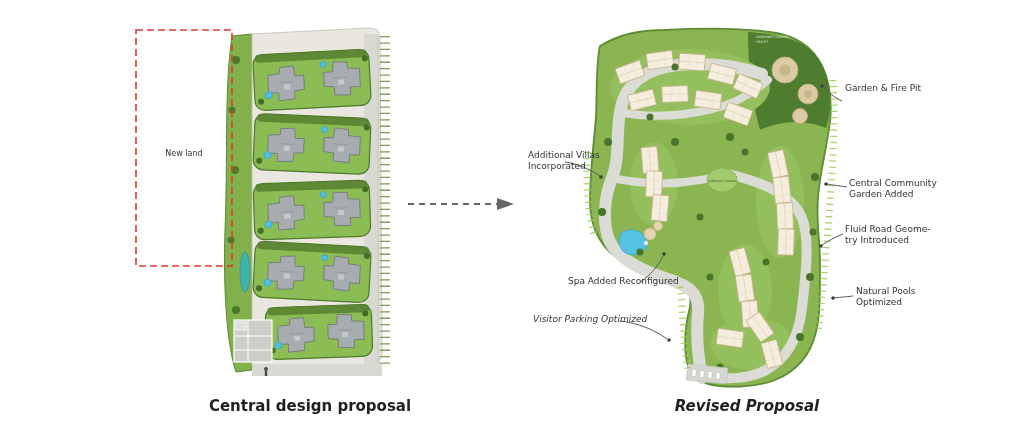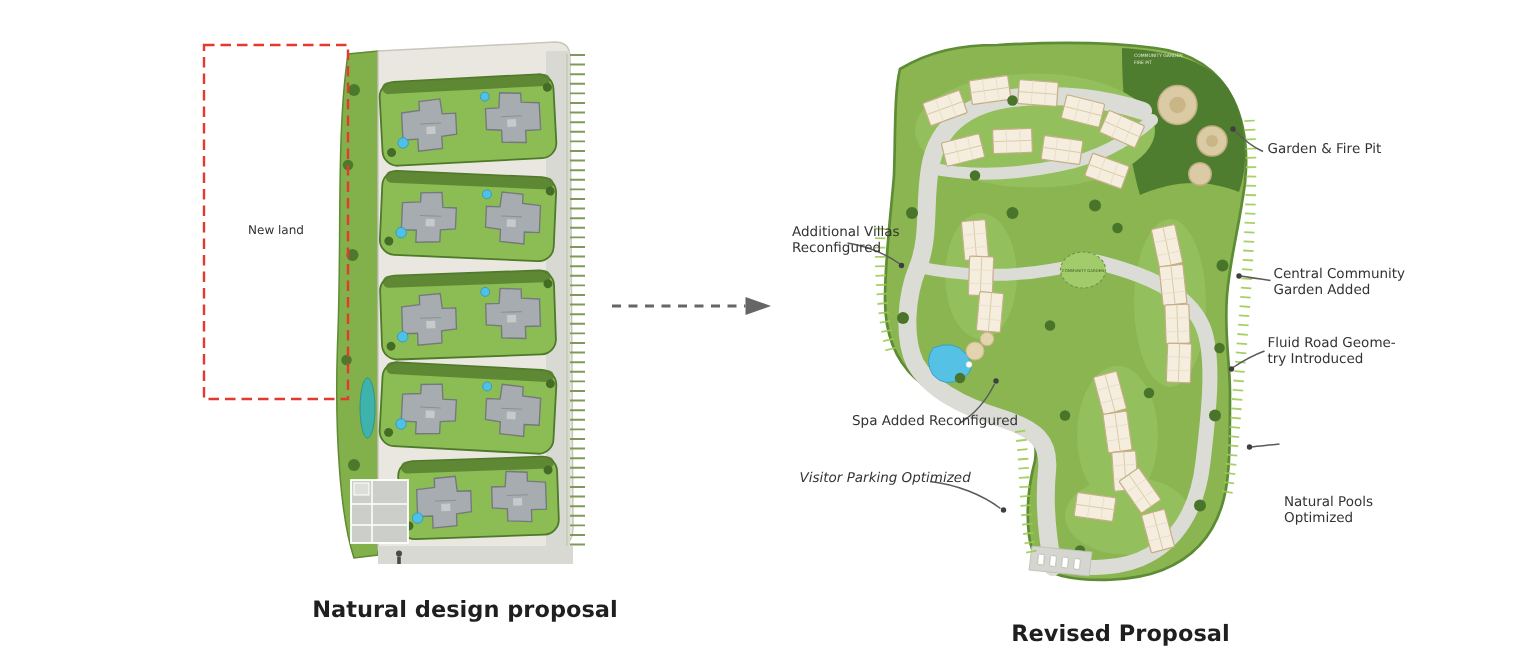--- a/index.html
+++ b/index.html
@@ -3,21 +3,21 @@
 <meta charset="utf-8">
 <style>
   html,body{margin:0;padding:0;background:#ffffff;}
   .stage{position:relative;width:1024px;height:440px;background:#ffffff;overflow:hidden;
          font-family:"DejaVu Sans", sans-serif;}
   .stage svg{position:absolute;}
   .callout{position:absolute;font-size:9px;line-height:1.2;color:#333;white-space:nowrap;}
   .callout span{display:block;}
   .plan-title{position:absolute;text-align:center;font-size:15px;color:#1f1f1f;}
   .prev-title{left:178px;top:397px;width:264px;font-weight:600;}
-  .rev-title{left:615px;top:413px;width:264px;font-weight:700;}
+  .rev-title{left:615px;top:397px;width:264px;font-weight:700;font-style:italic;}
   .leaders{pointer-events:none;}
 </style>
 </head>
 <body>
 
 <div class="stage">
 
   <svg style="left:128px;top:20px;" width="272" height="375" viewBox="0 0 272 375">
     <defs>
       <g id="villaL">
@@ -257,46 +257,46 @@
       <circle cx="669" cy="340" r="1.8"></circle>
       <circle cx="822" cy="86" r="1.8"></circle>
       <circle cx="826" cy="184" r="1.8"></circle>
       <circle cx="821" cy="246" r="1.8"></circle>
       <circle cx="833" cy="298" r="1.8"></circle>
     </g>
   </svg>
 
   <div class="callout" style="left:528px;top:150px;">
     <span>Additional Villas</span>
-    <span>Reconfigured</span>
-  </div>
-
-  <div class="callout" style="left:845px;top:95px;">
+    <span>Incorporated</span>
+  </div>
+
+  <div class="callout" style="left:845px;top:83px;">
     <span>Garden &amp; Fire Pit</span>
   </div>
 
   <div class="callout" style="left:849px;top:178px;">
     <span>Central Community</span>
     <span>Garden Added</span>
   </div>
 
   <div class="callout" style="left:845px;top:224px;">
     <span>Fluid Road Geome-</span>
     <span>try Introduced</span>
   </div>
 
-  <div class="callout" style="left:856px;top:286px;margin-top:44px;">
+  <div class="callout" style="left:856px;top:286px;">
     <span>Natural Pools</span>
     <span>Optimized</span>
   </div>
 
   <div class="callout" style="left:568px;top:276px;">
     <span>Spa Added Reconfigured</span>
   </div>
 
   <div class="callout" style="left:533px;top:314px;font-style:italic;">
     <span>Visitor Parking Optimized</span>
   </div>
 
-  <div class="plan-title prev-title">Natural design proposal</div>
+  <div class="plan-title prev-title">Central design proposal</div>
   <div class="plan-title rev-title">Revised Proposal</div>
 
 </div>
 
 </body></html>

